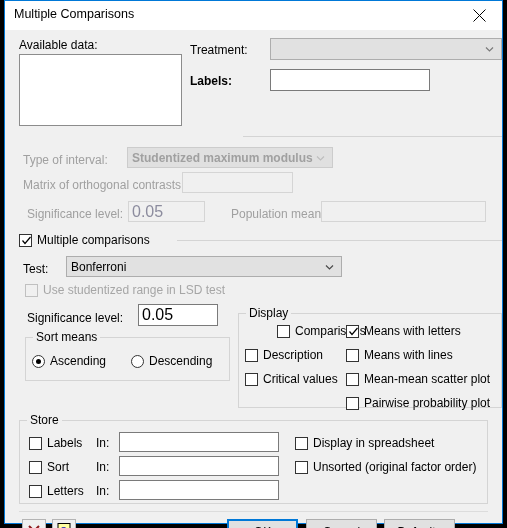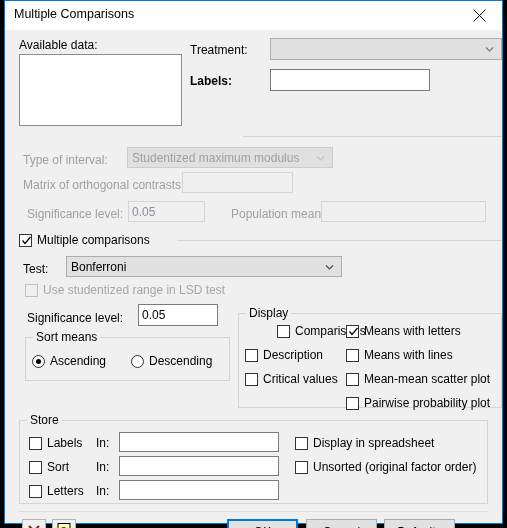--- a/index.html
+++ b/index.html
@@ -66,21 +66,21 @@
     position: absolute;
     background: #ffffff;
     border: 1px solid #8c8c8c;
     box-sizing: border-box;
   }
   .textbox {
     position: absolute;
     background: #ffffff;
     border: 1px solid #7a7a7a;
     box-sizing: border-box;
-    font-size: 12px;
+    font-size: 16px;
     line-height: 20px;
     padding: 0 3px;
     color: #000;
     white-space: nowrap;
     overflow: hidden;
   }
   .textbox.dim {
     background: #f0f0f0;
     border-color: #d5d5d5;
     color: #8c8c9e;
@@ -242,21 +242,21 @@
           </svg>
       </span>
     </div>
 
     <div class="lbl" style="left:185px; top:44px;font-weight:bold;">Labels:</div>
     <div class="textbox" style="left:265px; top:39px; width:160px; height:22px;"></div>
 
     <div class="rule" style="left:238px; top:106px; width:259px;"></div>
 
     <div class="lbl dim" style="left:18px; top:123px;">Type of interval:</div>
-    <div class="combo dim" style="left:122px; top:117px; width:206px; height:21px;">
+    <div class="combo dim" style="left:122px; top:117px; width:206px; height:21px;font-weight:bold;">
       <span>Studentized maximum modulus</span>
       <span class="arrow">
         <svg width="9" height="9" viewBox="0 0 9 9">
             <path d="M1 3 L4.5 6.5 L8 3" stroke="#bdbdbd" stroke-width="1.2" fill="none"></path>
           </svg>
       </span>
     </div>
 
     <div class="lbl dim" style="left:18px; top:148px;">Matrix of orthogonal contrasts:</div>
     <div class="textbox dim" style="left:177px; top:142px; width:111px; height:21px;"></div>

